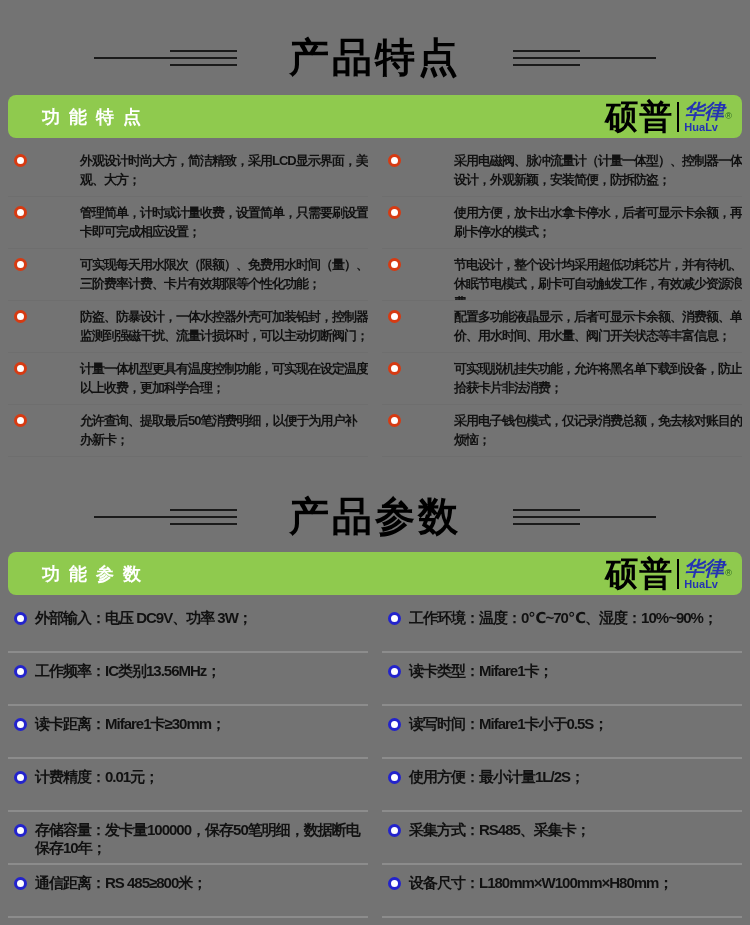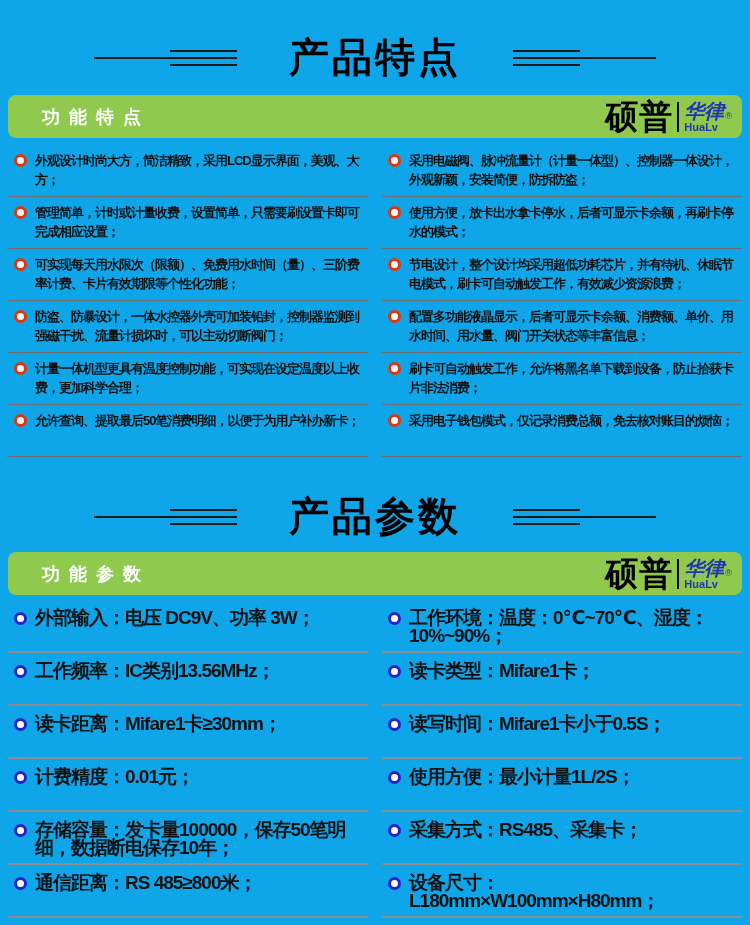--- a/index.html
+++ b/index.html
@@ -1,17 +1,17 @@
 <!DOCTYPE html>
 <html lang="zh"><head>
 <meta charset="utf-8">
 <style>
   html,body{margin:0;padding:0;background:#fff;}
   .page{
-    position:relative;width:750px;height:925px;overflow:hidden;background:#0ea5e9;
+    position:relative;width:750px;height:925px;overflow:hidden;background:#737373;
     font-family:"Liberation Sans","DejaVu Sans",sans-serif;color:#111;
   }
   
   .sec-head{display:flex;align-items:center;justify-content:center;height:95px;box-sizing:border-box;padding-top:20px;}
   .sec-head.second{padding-top:24px;}
   .sec-title{font-size:40px;font-weight:bold;letter-spacing:3px;color:#000;margin:0 52px;white-space:nowrap;}
   .deco{position:relative;width:143px;height:16px;flex:none;}
   .deco .long{position:absolute;top:7px;width:143px;height:2px;background:#1a1a1a;}
   .deco .t1,.deco .t2,.deco .t3{position:absolute;width:67px;height:2px;background:#1a1a1a;}
   .deco .t1{top:0;} .deco .t2{top:7px;} .deco .t3{top:14px;}
@@ -33,28 +33,28 @@
   .logo-reg{font-size:9px;color:#1c5c1c;margin-left:1px;margin-top:-4px;}
   .logo-en{font-size:11px;font-weight:bold;color:#2433b3;margin-top:1px;}
   
   .grid{display:grid;grid-template-columns:1fr 1fr;column-gap:14px;margin:0 8px;}
   .grid.features{margin-top:7px;grid-auto-rows:52px;}
   .grid.params{margin-top:5px;grid-auto-rows:53px;}
   .cell{
     box-sizing:border-box;display:flex;align-items:flex-start;
     padding:6px 0 0 6px;overflow:hidden;
   }
-  .features .cell{border-bottom:1px solid #6e6e6e;}
+  .features .cell{border-bottom:1px solid #6e6e6e;gap:45px;}
   .params .cell{border-bottom:2px solid #8c8c8c;padding-top:9px;}
   .ring{flex:none;width:13px;height:13px;border-radius:50%;box-sizing:border-box;margin:3px 8px 0 0;background:#fff;}
   .ring.red{border:3.5px solid #d63a12;}
   .ring.blue{border:3.5px solid #2323cc;}
   .txt{margin:0;font-weight:bold;color:#111;}
   .features .txt{font-size:13px;line-height:19px;letter-spacing:-1px;}
-  .params .txt{font-size:19px;line-height:18px;letter-spacing:-1px;}
+  .params .txt{font-size:15px;line-height:18px;letter-spacing:-1px;}
 </style>
 </head>
 <body>
 
 <div class="page">
 
   <div class="sec-head">
     <div class="deco left">
       <span class="long"></span>
         <span class="t1"></span>
@@ -117,21 +117,21 @@
     <div class="cell">
       <span class="ring red"></span>
       <p class="txt">配置多功能液晶显示，后者可显示卡余额、消费额、单价、用水时间、用水量、阀门开关状态等丰富信息；</p>
     </div>
     <div class="cell">
       <span class="ring red"></span>
       <p class="txt">计量一体机型更具有温度控制功能，可实现在设定温度以上收费，更加科学合理；</p>
     </div>
     <div class="cell">
       <span class="ring red"></span>
-      <p class="txt">刷卡可自动触发工作，允许将黑名单下载到设备，防止拾获卡片非法消费；</p>
+      <p class="txt">可实现脱机挂失功能，允许将黑名单下载到设备，防止拾获卡片非法消费；</p>
     </div>
     <div class="cell">
       <span class="ring red"></span>
       <p class="txt">允许查询、提取最后50笔消费明细，以便于为用户补办新卡；</p>
     </div>
     <div class="cell">
       <span class="ring red"></span>
       <p class="txt">采用电子钱包模式，仅记录消费总额，免去核对账目的烦恼；</p>
     </div>
   </div>

